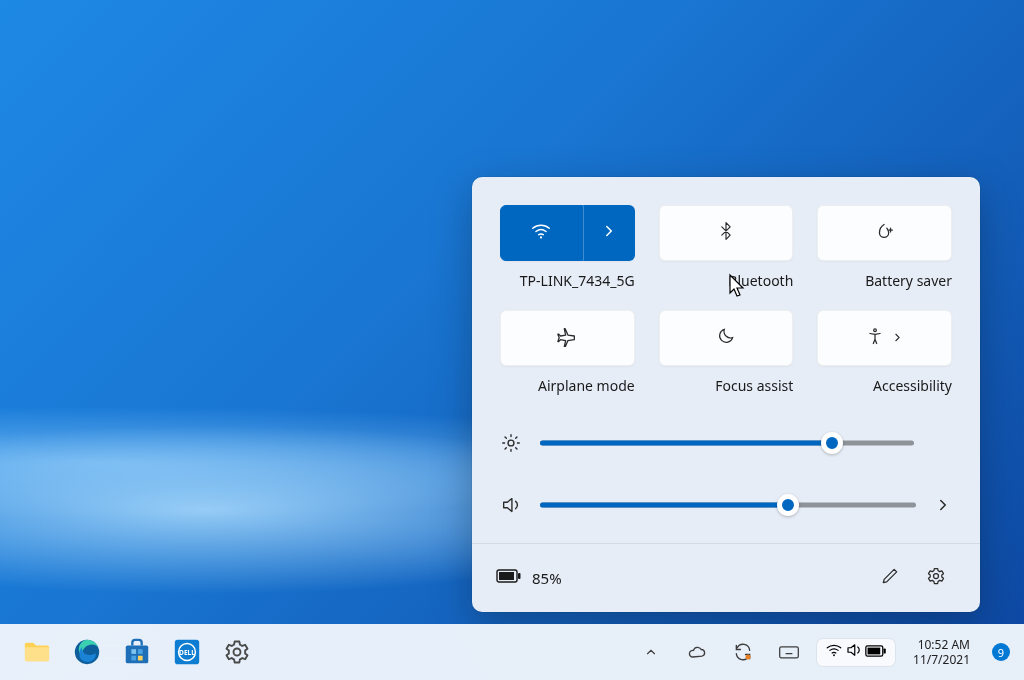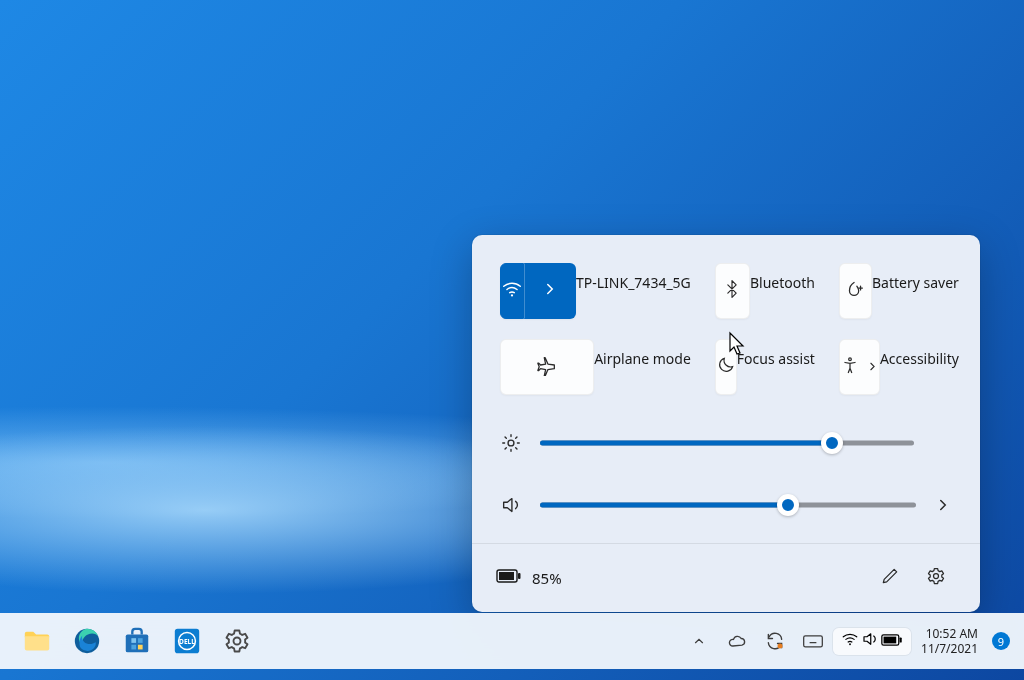--- a/index.html
+++ b/index.html
@@ -3,37 +3,37 @@
   <meta charset="utf-8">
   <style>
     * { margin:0; padding:0; box-sizing:border-box; font-family:"Segoe UI", system-ui, sans-serif; }
     body { width:1024px; height:680px; overflow:hidden; position:relative;
       background:
         radial-gradient(ellipse 700px 120px at 20% 75%, rgba(180,225,255,0.8), transparent 70%),
         radial-gradient(ellipse 900px 80px at 10% 68%, rgba(150,210,255,0.6), transparent 70%),
         linear-gradient(135deg,#1e88e5 0%,#1976d2 40%,#0d47a1 100%);
     }
     
-    .taskbar { position:absolute; bottom:11px; left:0; right:0; height:56px;
+    .taskbar { position:absolute; bottom:0; left:0; right:0; height:56px;
       background:rgba(240,246,252,0.96); backdrop-filter:blur(20px);
       display:flex; align-items:center; padding:0 14px; }
     .task-icons { display:flex; gap:4px; }
     .task-icon { width:46px; height:46px; display:flex; align-items:center; justify-content:center; border-radius:4px; }
     .task-icon svg, .tray-icon svg, .qs-icon svg { display:block; }
-    .tray { margin-left:auto; display:flex; align-items:center; gap:2px; }
+    .tray { margin-left:auto; display:flex; align-items:center; gap:10px; }
     .tray-icon { width:36px; height:36px; display:flex; align-items:center; justify-content:center; border-radius:4px; color:#3d3d3d; }
     .sys-cluster { display:flex; align-items:center; gap:2px; padding:2px 8px; border-radius:6px; background:rgba(255,255,255,0.7); box-shadow:0 0 0 1px rgba(0,0,0,0.05); }
     .datetime { display:flex; flex-direction:column; align-items:flex-end; font-size:12px; line-height:1.25; color:#222; padding:0 8px; }
     .notif-badge { width:18px; height:18px; border-radius:50%; background:#0078d4; color:#fff; font-size:11px; display:flex; align-items:center; justify-content:center; margin-left:4px; }
     
     .qs-panel { position:absolute; right:44px; bottom:68px; width:508px; border-radius:10px;
       background:#e7edf7; box-shadow:0 12px 40px rgba(0,0,0,0.25),0 0 0 1px rgba(0,0,0,0.05);
       padding:28px 28px 0 28px; color:#1a1a1a; }
     .qs-grid { display:grid; grid-template-columns:repeat(3,1fr); gap:20px 24px; }
-    .qs-tile { display:flex; align-items:flex-start; }
+    .qs-tile { display:flex; flex-direction:column; align-items:flex-end; }
     .qs-btn { width:100%; height:56px; border-radius:6px; background:#fcfdfe;
       border:1px solid rgba(0,0,0,0.06); box-shadow:0 1px 2px rgba(0,0,0,0.04);
       display:flex; align-items:center; justify-content:center; cursor:pointer; color:#2b2b2b; }
     .qs-btn.active { background:#0067c0; border-color:#0067c0; color:#fff; }
     .qs-split { display:flex; width:100%; }
     .qs-split .qs-btn.left { border-top-right-radius:0; border-bottom-right-radius:0; flex:1; }
     .qs-split .qs-btn.right { border-top-left-radius:0; border-bottom-left-radius:0; width:52px; border-left:1px solid rgba(255,255,255,0.25); }
     .qs-label { margin-top:10px; font-size:14px; text-align:center; white-space:nowrap; }
     .qs-sliders { margin-top:36px; display:flex; flex-direction:column; gap:38px; }
     .qs-slider-row { display:flex; align-items:center; gap:18px; }

